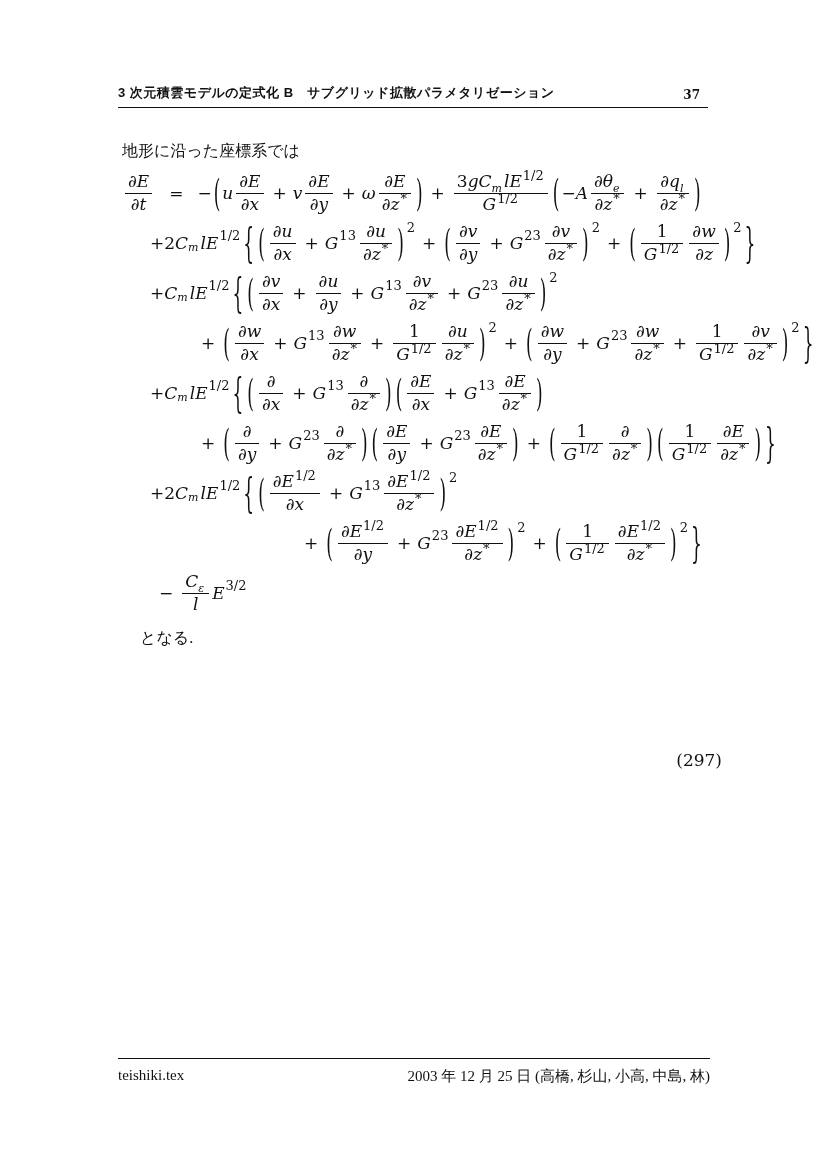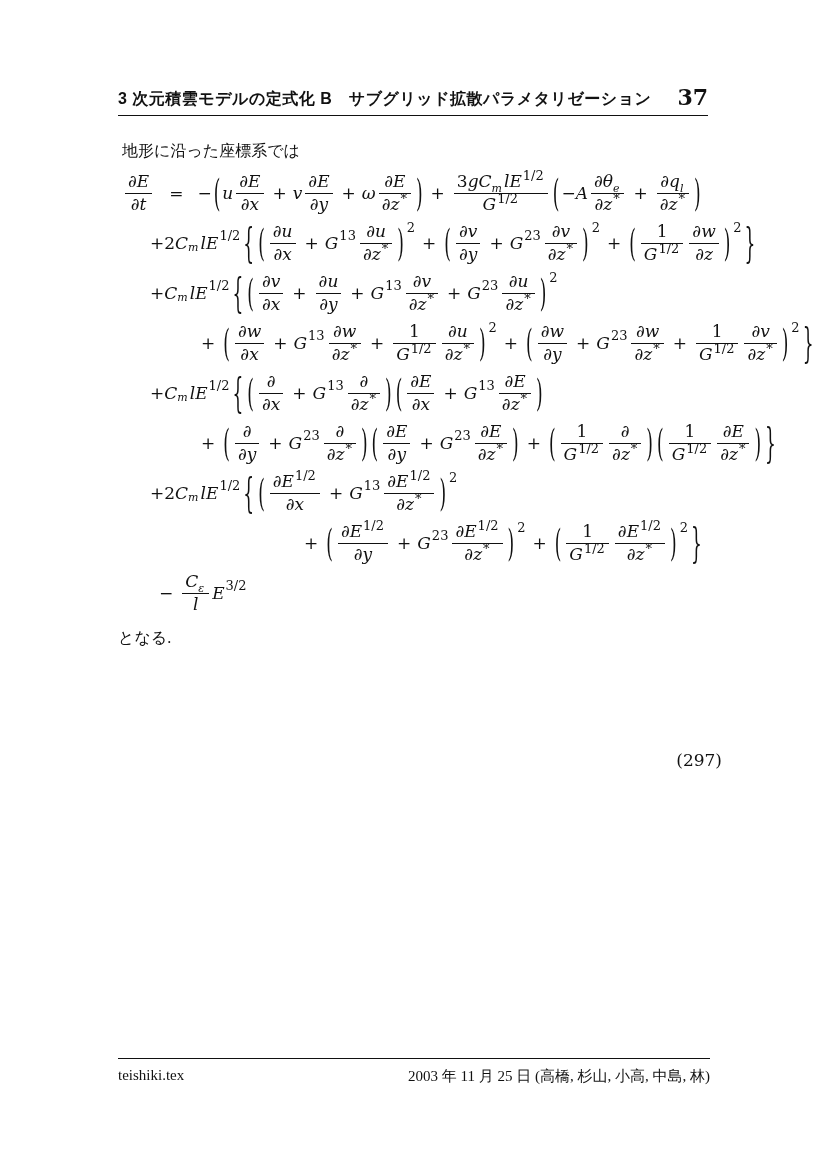--- a/index.html
+++ b/index.html
@@ -4,26 +4,26 @@
 <style>
   html,body{margin:0;padding:0;background:#fff;}
   .page{position:relative;width:826px;height:1169px;background:#ffffff;color:#111;
         font-family:"Liberation Serif","DejaVu Serif",serif;overflow:hidden;}
 
   
   .header{position:absolute;left:118px;top:84px;width:590px;
           display:flex;justify-content:space-between;align-items:flex-end;
           border-bottom:1.5px solid #111;padding-bottom:5px;}
   .h-title{font-family:"Liberation Sans","DejaVu Sans",sans-serif;font-weight:bold;
-           font-size:16px;letter-spacing:0.5px;}
-  .h-num{font-family:"DejaVu Serif",serif;font-weight:bold;font-size:22px;}
+           font-size:13px;letter-spacing:0.5px;}
+  .h-num{font-family:"DejaVu Serif",serif;font-weight:bold;font-size:12px;margin-right:8px;}
 
   
   .intro{position:absolute;left:122px;top:141px;font-size:16px;text-align:center;}
-  .outro{position:absolute;left:118px;top:628px;font-size:16px;}
+  .outro{position:absolute;left:140px;top:628px;font-size:16px;}
 
   
   .equation{position:absolute;left:122px;top:168px;width:600px;}
   .mrow{display:flex;align-items:center;min-height:50px;font-size:17px;
         line-height:1.2;white-space:nowrap;}
   .m-i{font-family:"DejaVu Serif",serif;font-style:italic;}
   .m-r{font-family:"DejaVu Serif",serif;}
   .m-o{font-family:"DejaVu Serif",serif;margin:0 6px;}
   .m-eq{margin:0 14px;}
   .m-sup{font-family:"DejaVu Serif",serif;font-size:13px;position:relative;top:-7px;margin:0 1px;}
@@ -423,16 +423,16 @@
         </span>
         <span class="m-i">E</span>
         <span class="m-sup">3/2</span>
       </div>
     </div>
 
   <div class="outro">となる.</div>
 
   <div class="footer">
     <span>teishiki.tex</span>
-    <span>2003 年 11 月 25 日 (高橋, 杉山, 小高, 中島, 林)</span>
+    <span>2003 年 12 月 25 日 (高橋, 杉山, 小高, 中島, 林)</span>
   </div>
 
 </div>
 
 </body></html>

